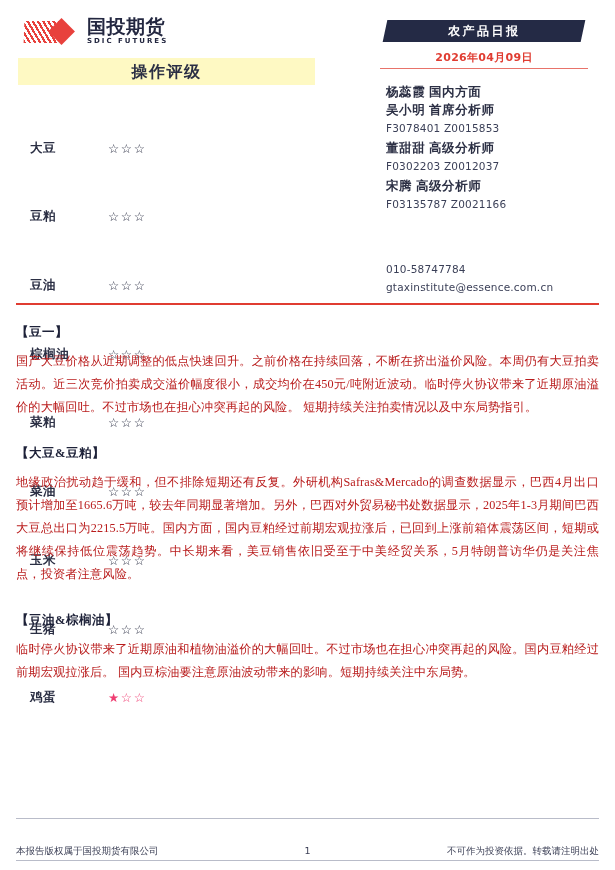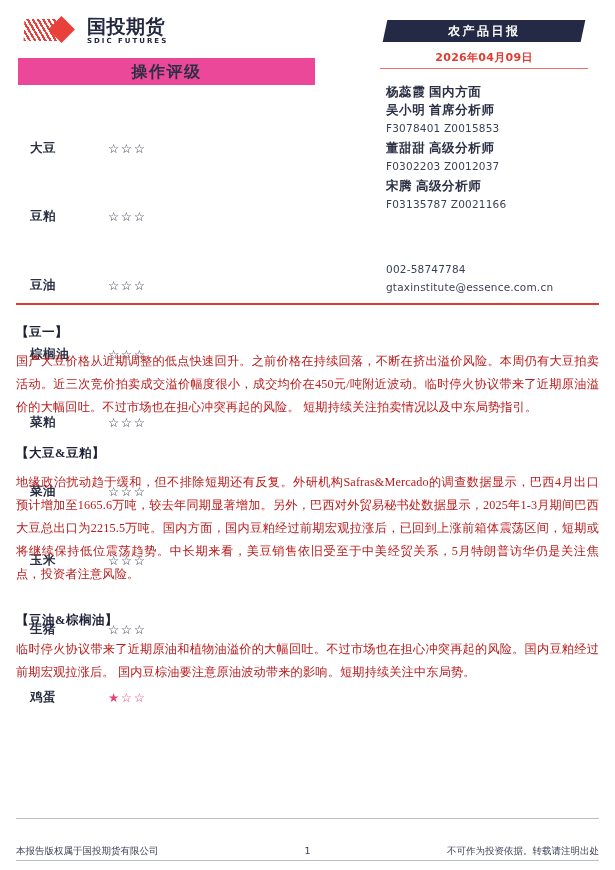--- a/index.html
+++ b/index.html
@@ -22,21 +22,21 @@
     left: 0; top: 0;
     width: 615px;
     height: 300px;
   }
 
   
   #logo-block {
     position: absolute;
     left: 24px; top: 17px;
     display: flex;
-    align-items: flex-start;
+    align-items: flex-end;
   }
   #logo-mark {
     position: relative;
     width: 58px;
     height: 26px;
     margin-right: 5px;
   }
   #logo-hatch {
     position: absolute;
     left: 0; top: 2px;
@@ -75,21 +75,21 @@
     color: #232740;
     margin-top: 2px;
   }
 
   
   #rating-title {
     position: absolute;
     left: 18px; top: 58px;
     width: 297px;
     height: 27px;
-    background: #ec4899;
+    background: #fef9c3;
     text-align: center;
     line-height: 27px;
     font-size: 16px;
     font-weight: bold;
     color: #2b2f44;
     letter-spacing: 1.5px;
   }
   #rating-list {
     position: absolute;
     left: 18px; top: 88px;
@@ -325,21 +325,21 @@
       <div class="analyst-name">杨蕊霞  国内方面</div>
       <div class="analyst-name">吴小明  首席分析师</div>
       <div class="analyst-code">F3078401  Z0015853</div>
       <div class="analyst-name">董甜甜  高级分析师</div>
       <div class="analyst-code">F0302203  Z0012037</div>
       <div class="analyst-name">宋腾  高级分析师</div>
       <div class="analyst-code">F03135787  Z0021166</div>
     </div>
 
   <div id="contact-block">
-    <div class="contact-line">002-58747784</div>
+    <div class="contact-line">010-58747784</div>
     <div class="contact-line">gtaxinstitute@essence.com.cn</div>
   </div>
 </div>
 
 <div id="main-rule"></div>
 
 <div id="content">
     <div class="section" id="sec-1">
       <div class="section-title">【豆一】</div>
       <div class="section-body">国产大豆价格从近期调整的低点快速回升。之前价格在持续回落，不断在挤出溢价风险。本周仍有大豆拍卖活动。近三次竞价拍卖成交溢价幅度很小，成交均价在450元/吨附近波动。临时停火协议带来了近期原油溢价的大幅回吐。不过市场也在担心冲突再起的风险。 短期持续关注拍卖情况以及中东局势指引。</div>

